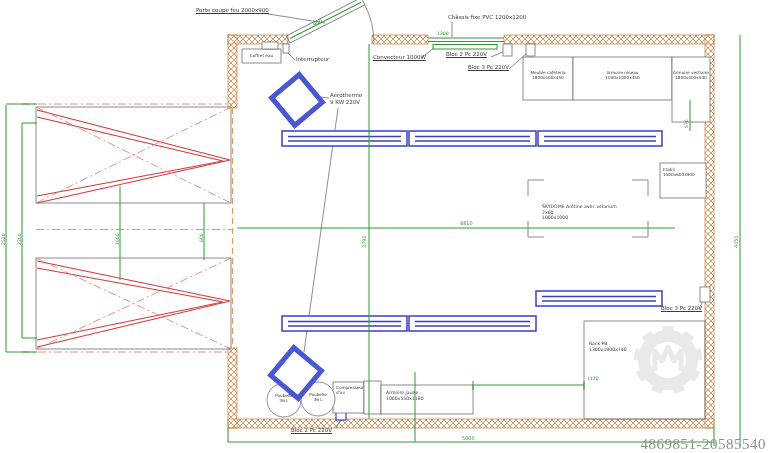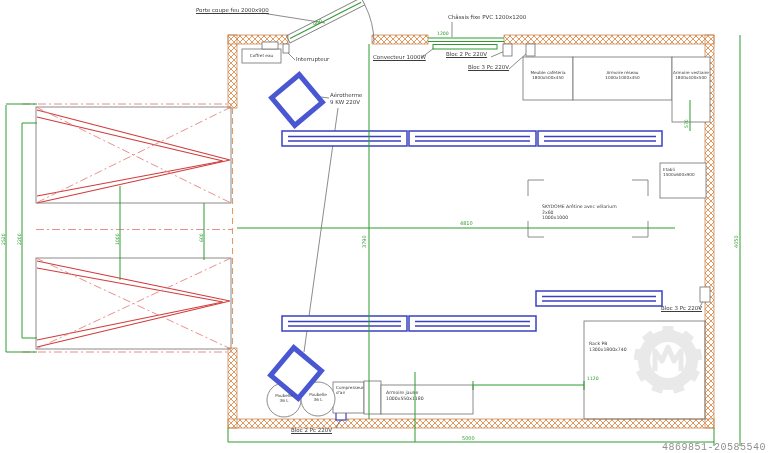--- a/index.html
+++ b/index.html
@@ -23,22 +23,22 @@
   .logo{fill:var(--watermark_logo);}
   .logoM{stroke:var(--watermark_logo);fill:none;stroke-width:5;stroke-linejoin:round;}
   
   .lbl{position:absolute;font-size:5.5px;line-height:1.25;color:var(--text);white-space:nowrap;}
   .s4{font-size:4.2px;}.s45{font-size:4.6px;}.s5{font-size:5px;}
   .u{text-decoration:underline;}
   .g{color:var(--green);}
   .ctr{text-align:center;white-space:normal;}
   .rot{transform:rotate(-90deg);transform-origin:0 0;}
   .rot27{transform:rotate(-27deg);transform-origin:0 0;}
-  .wm{position:absolute;right:2px;bottom:0;font-size:10px;letter-spacing:.5px;
-      color:var(--watermark_text);font-family:Liberation Mono, monospace;}
+  .wm{position:absolute;right:2px;bottom:0;font-size:15px;letter-spacing:.5px;
+      color:var(--watermark_text);font-family:Liberation Serif, serif;}
 </style>
 </head>
 <body>
 
 <div class="canvas">
 
 <svg width="768" height="453" viewBox="0 0 768 453">
   <defs>
     <pattern id="hatch" width="6" height="6" patternUnits="userSpaceOnUse">
       <path d="M0,0 L6,6 M6,0 L0,6" class="hatchline"></path>

